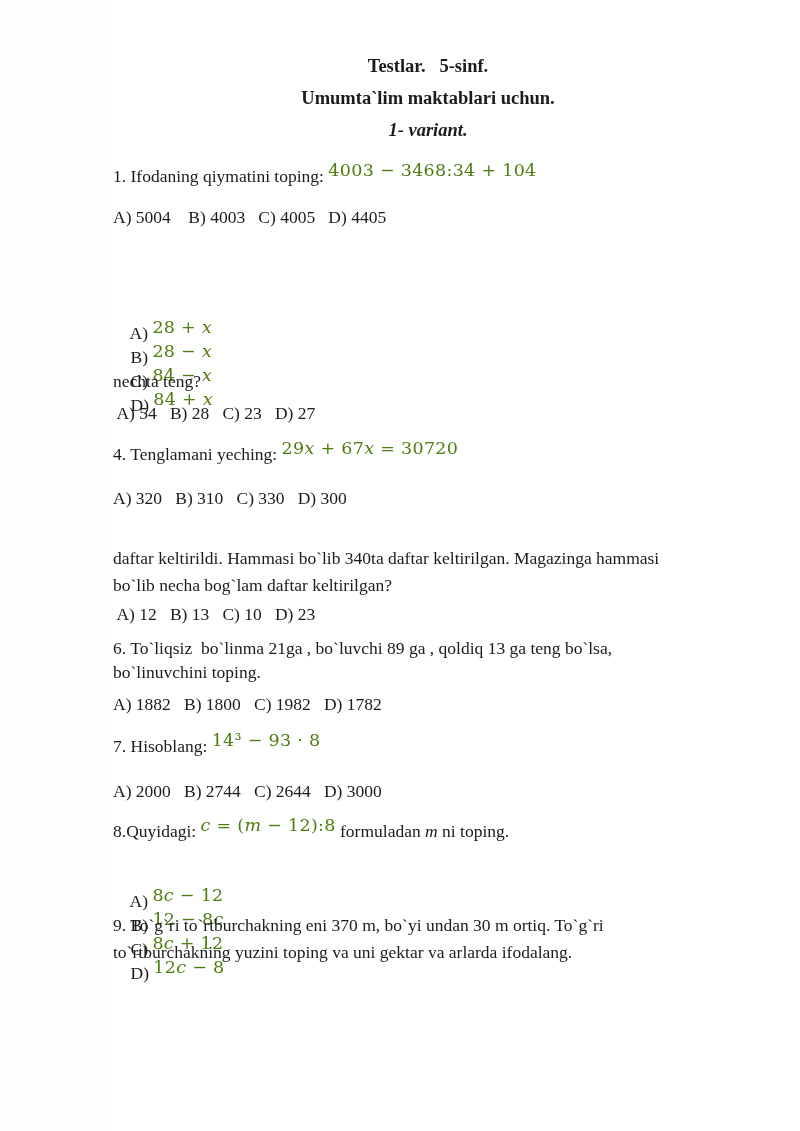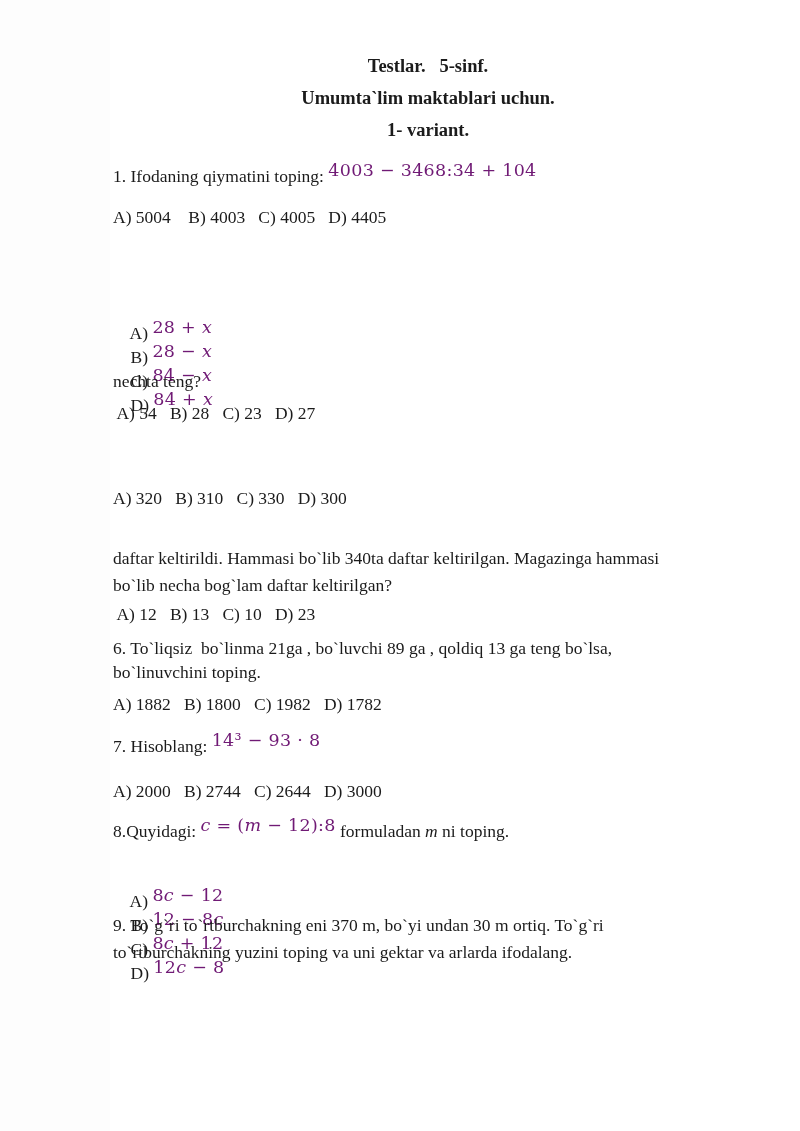--- a/index.html
+++ b/index.html
@@ -18,25 +18,25 @@
   .line{
     position:absolute;left:113px;
     font-size:17.5px;line-height:24px;
     white-space:pre;
     color:#1b1b1b;
   }
   .center{
     left:113px;width:630px;text-align:center;
   }
   .bold{font-weight:bold;font-size:18.5px;}
-  .italic{}
+  .italic{font-style:italic;}
   .math{
     font-family:"DejaVu Serif", serif;
     font-size:17.5px;
-    color:#701a75;
+    color:#4d7c0f;
     position:relative;top:-6px;
     letter-spacing:0.3px;
     white-space:pre;
   }
   .math i{font-family:"DejaVu Serif", serif;}
   .pair{margin-right:15px;white-space:pre;}
   .olabel{white-space:pre;}
   .var{font-style:italic;}
 </style>
 </head>
@@ -55,20 +55,21 @@
   <div class="line" style="top:297px">
     <span class="pair"><span class="olabel">A) </span><span class="math">28 + <i>x</i></span></span>
     <span class="pair"><span class="olabel">B) </span><span class="math">28 − <i>x</i></span></span>
     <span class="pair"><span class="olabel">C) </span><span class="math">84 − <i>x</i></span></span>
     <span class="pair"><span class="olabel">D) </span><span class="math">84 + <i>x</i></span></span>
   </div>
 
   <div class="line" style="top:369px">nechta teng?</div>
   <div class="line" style="top:401px"> A) 54   B) 28   C) 23   D) 27</div>
 
+  <div class="line" style="top:442px"><span>4. Tenglamani yeching: </span><span class="math">29<i>x</i> + 67<i>x</i> = 30720</span></div>
   <div class="line" style="top:486px">A) 320   B) 310   C) 330   D) 300</div>
 
   <div class="line" style="top:546px">daftar keltirildi. Hammasi bo`lib 340ta daftar keltirilgan. Magazinga hammasi</div>
   <div class="line" style="top:573px">bo`lib necha bog`lam daftar keltirilgan?</div>
   <div class="line" style="top:602px"> A) 12   B) 13   C) 10   D) 23</div>
 
   <div class="line" style="top:636px">6. To`liqsiz  bo`linma 21ga , bo`luvchi 89 ga , qoldiq 13 ga teng bo`lsa,</div>
   <div class="line" style="top:660px">bo`linuvchini toping.</div>
   <div class="line" style="top:692px">A) 1882   B) 1800   C) 1982   D) 1782</div>
 

